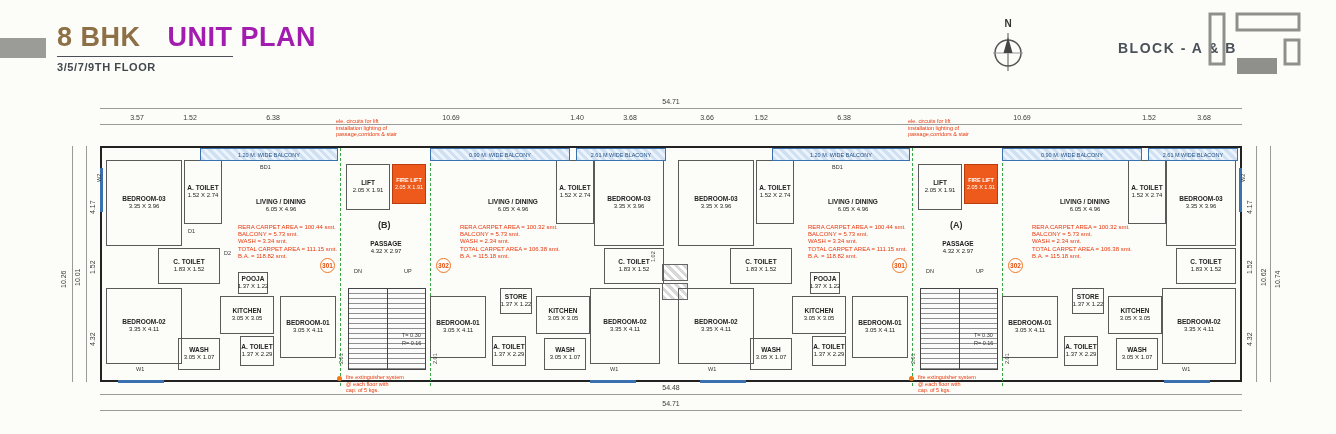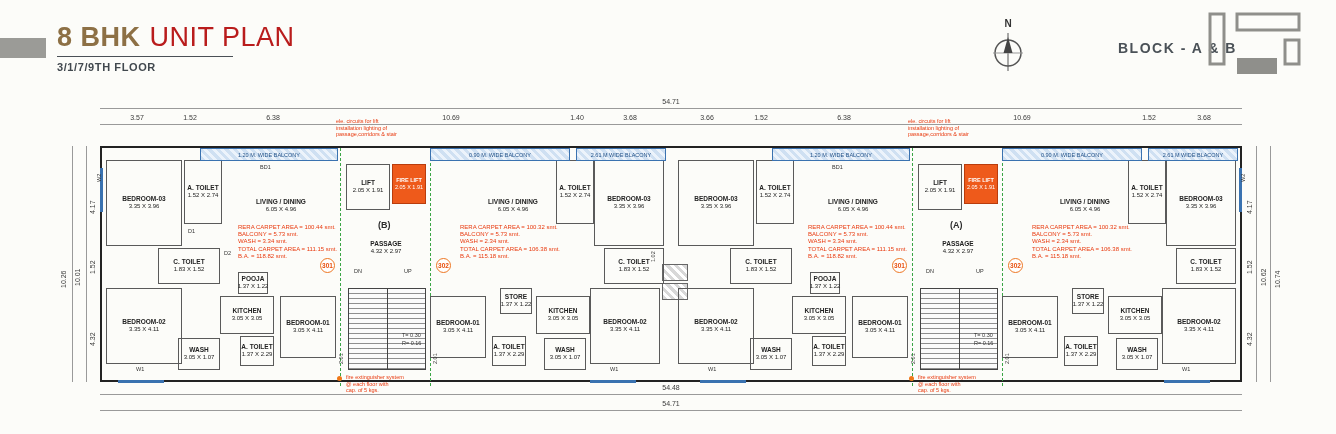--- a/index.html
+++ b/index.html
@@ -3,21 +3,21 @@
 <meta charset="utf-8">
 <style>
   *{margin:0;padding:0;box-sizing:border-box}
   html,body{background:#e9e9e5;font-family:"Liberation Sans",sans-serif}
   #stage{position:relative;width:1336px;height:434px;background:#fcfcf9;overflow:hidden}
 
   
   .header-bar{position:absolute;left:0;top:38px;width:46px;height:20px;background:#9b9b97}
   .title{position:absolute;left:57px;top:22px;white-space:nowrap}
   .t-accent{font-size:27px;font-weight:700;color:#8d7045;letter-spacing:.5px}
-  .t-rest{font-size:27px;font-weight:400;color:#b91c1c;margin-left:9px;letter-spacing:.5px}
+  .t-rest{font-size:27px;font-weight:700;color:#a21caf;margin-left:27px;letter-spacing:.5px}
   .title-rule{position:absolute;left:57px;top:56px;width:176px;height:1px;background:#4a5056}
   .subtitle{position:absolute;left:57px;top:61px;font-size:11px;font-weight:600;color:#41484e;letter-spacing:.6px}
   .compass{position:absolute;left:988px;top:18px;width:40px;text-align:center}
   .compass-n{font-size:10px;font-weight:700;color:#333}
   .block-label{position:absolute;left:1118px;top:40px;font-size:14px;font-weight:600;color:#4a5157;letter-spacing:1.5px;white-space:nowrap}
   .logo{position:absolute;left:1207px;top:8px}
 
   
   .plan-outline{position:absolute;left:100px;top:146px;width:1142px;height:236px;border:2px solid #222}
   .dimline{position:absolute;background:#9a9a9a}
@@ -51,21 +51,21 @@
 </head>
 <body>
 
 <div id="stage">
 
   <div class="header-bar"></div>
   <div class="title">
     <span class="t-accent">8 BHK</span><span class="t-rest">UNIT PLAN</span>
   </div>
   <div class="title-rule"></div>
-  <div class="subtitle">3/1/7/9TH FLOOR</div>
+  <div class="subtitle">3/5/7/9TH FLOOR</div>
 
   <div class="compass">
     <div class="compass-n">N</div>
     <svg width="36" height="44" viewBox="0 0 36 44">
       <circle cx="18" cy="24" r="13" fill="none" stroke="#555" stroke-width="1.5"></circle>
       <line x1="18" y1="4" x2="18" y2="42" stroke="#555" stroke-width="1"></line>
       <line x1="3" y1="24" x2="33" y2="24" stroke="#999" stroke-width="1"></line>
       <polygon points="18,8 22.5,24 13.5,24" fill="#444"></polygon>
     </svg>
   </div>

